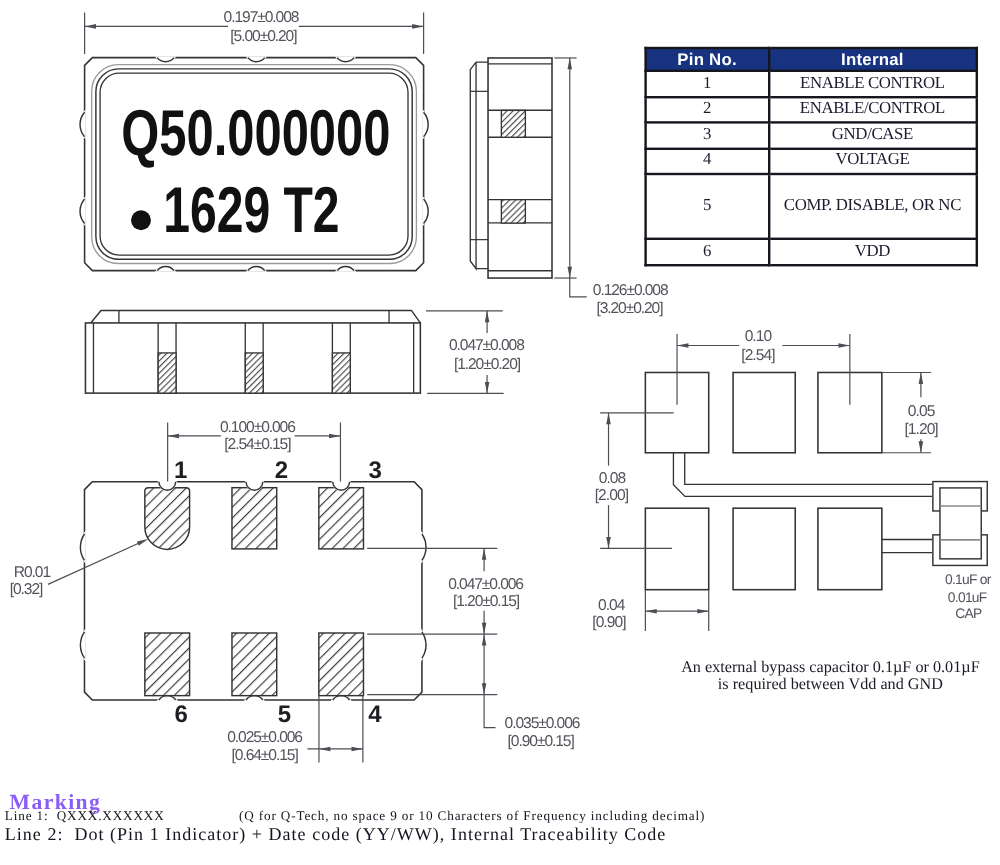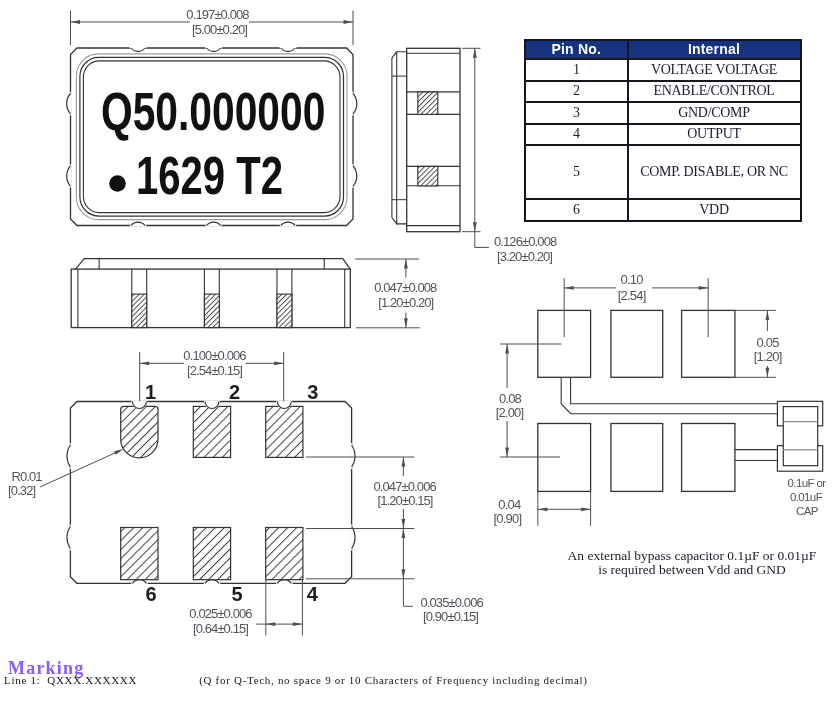--- a/index.html
+++ b/index.html
@@ -1,18 +1,18 @@
 <!DOCTYPE html>
 <html><head><meta charset="utf-8">
 <style>
 html,body{margin:0;padding:0;background:#fff;}
 #page{position:relative;width:833px;height:721px;overflow:hidden;background:#fff;
   font-family:"Liberation Serif",serif;}
 #page svg{position:absolute;left:0;top:0;}
-table.pin{position:absolute;left:524px;top:38.5px;border-collapse:collapse;table-layout:fixed;}
+table.pin{position:absolute;left:537px;top:38.5px;border-collapse:collapse;table-layout:fixed;}
 table.pin td,table.pin th{border:2px solid #16161f;padding:0;text-align:center;vertical-align:middle;
   font-family:"Liberation Serif",serif;font-size:14px;color:#1c1c2e;letter-spacing:-0.3px;}
 table.pin th{background:#17337f;color:#ffffff;font-family:"Liberation Sans",sans-serif;
   font-weight:bold;font-size:14px;letter-spacing:0.2px;}
 .note{position:absolute;left:492px;top:549px;width:400px;text-align:center;
   font-family:"Liberation Serif",serif;font-size:13.5px;color:#1b1b26;line-height:13.5px;}
 .mk{position:absolute;font-family:"Liberation Serif",serif;color:#15151f;}
 </style></head>
 <body>
 <div id="page">
@@ -224,40 +224,41 @@
 <text x="807" y="514.7" text-anchor="middle" font-family="Liberation Sans, sans-serif" font-size="11.5" letter-spacing="-0.6" font-weight="normal" fill="#53545b">CAP</text>
 </svg>
 <table class="pin">
  <tbody>
         <tr style="height:19.5px">
           <th style="width:100.5px">Pin No.</th>
           <th style="width:171px">Internal</th>
         </tr>
  <tr style="height:21.5px">
           <td>1</td>
-          <td>VOLTAGE VOLTAGE</td>
+          <td>ENABLE CONTROL</td>
         </tr>
  <tr style="height:21.5px">
           <td>2</td>
           <td>ENABLE/CONTROL</td>
         </tr>
  <tr style="height:21.5px">
           <td>3</td>
-          <td>GND/COMP</td>
+          <td>GND/CASE</td>
         </tr>
  <tr style="height:21.5px">
           <td>4</td>
-          <td>OUTPUT</td>
+          <td>VOLTAGE</td>
         </tr>
  <tr style="height:53.5px">
           <td>5</td>
           <td>COMP. DISABLE, OR NC</td>
         </tr>
  <tr style="height:22.5px">
           <td>6</td>
           <td>VDD</td>
         </tr>
 </tbody>
     </table>
 <div class="note">An external bypass capacitor 0.1µF or 0.01µF<br>is required between Vdd and GND</div>
 <div class="mk" style="left:8px;top:658px;font-size:18px;font-weight:bold;letter-spacing:1.2px;color:#8b5cf6">Marking</div>
 <div class="mk" style="left:4px;top:674px;font-size:11px;letter-spacing:0.7px;white-space:nowrap">Line 1:&nbsp; QXXX.XXXXXX<span style="display:inline-block;width:62px"></span>(Q for Q-Tech, no space 9 or 10 Characters of Frequency including decimal)</div>
+<div class="mk" style="left:4px;top:688.3px;font-size:15px;letter-spacing:0.85px;white-space:nowrap">Line 2:&nbsp; Dot (Pin 1 Indicator) + Date code (YY/WW), Internal Traceability Code</div>
 </div>
 
 </body></html>

